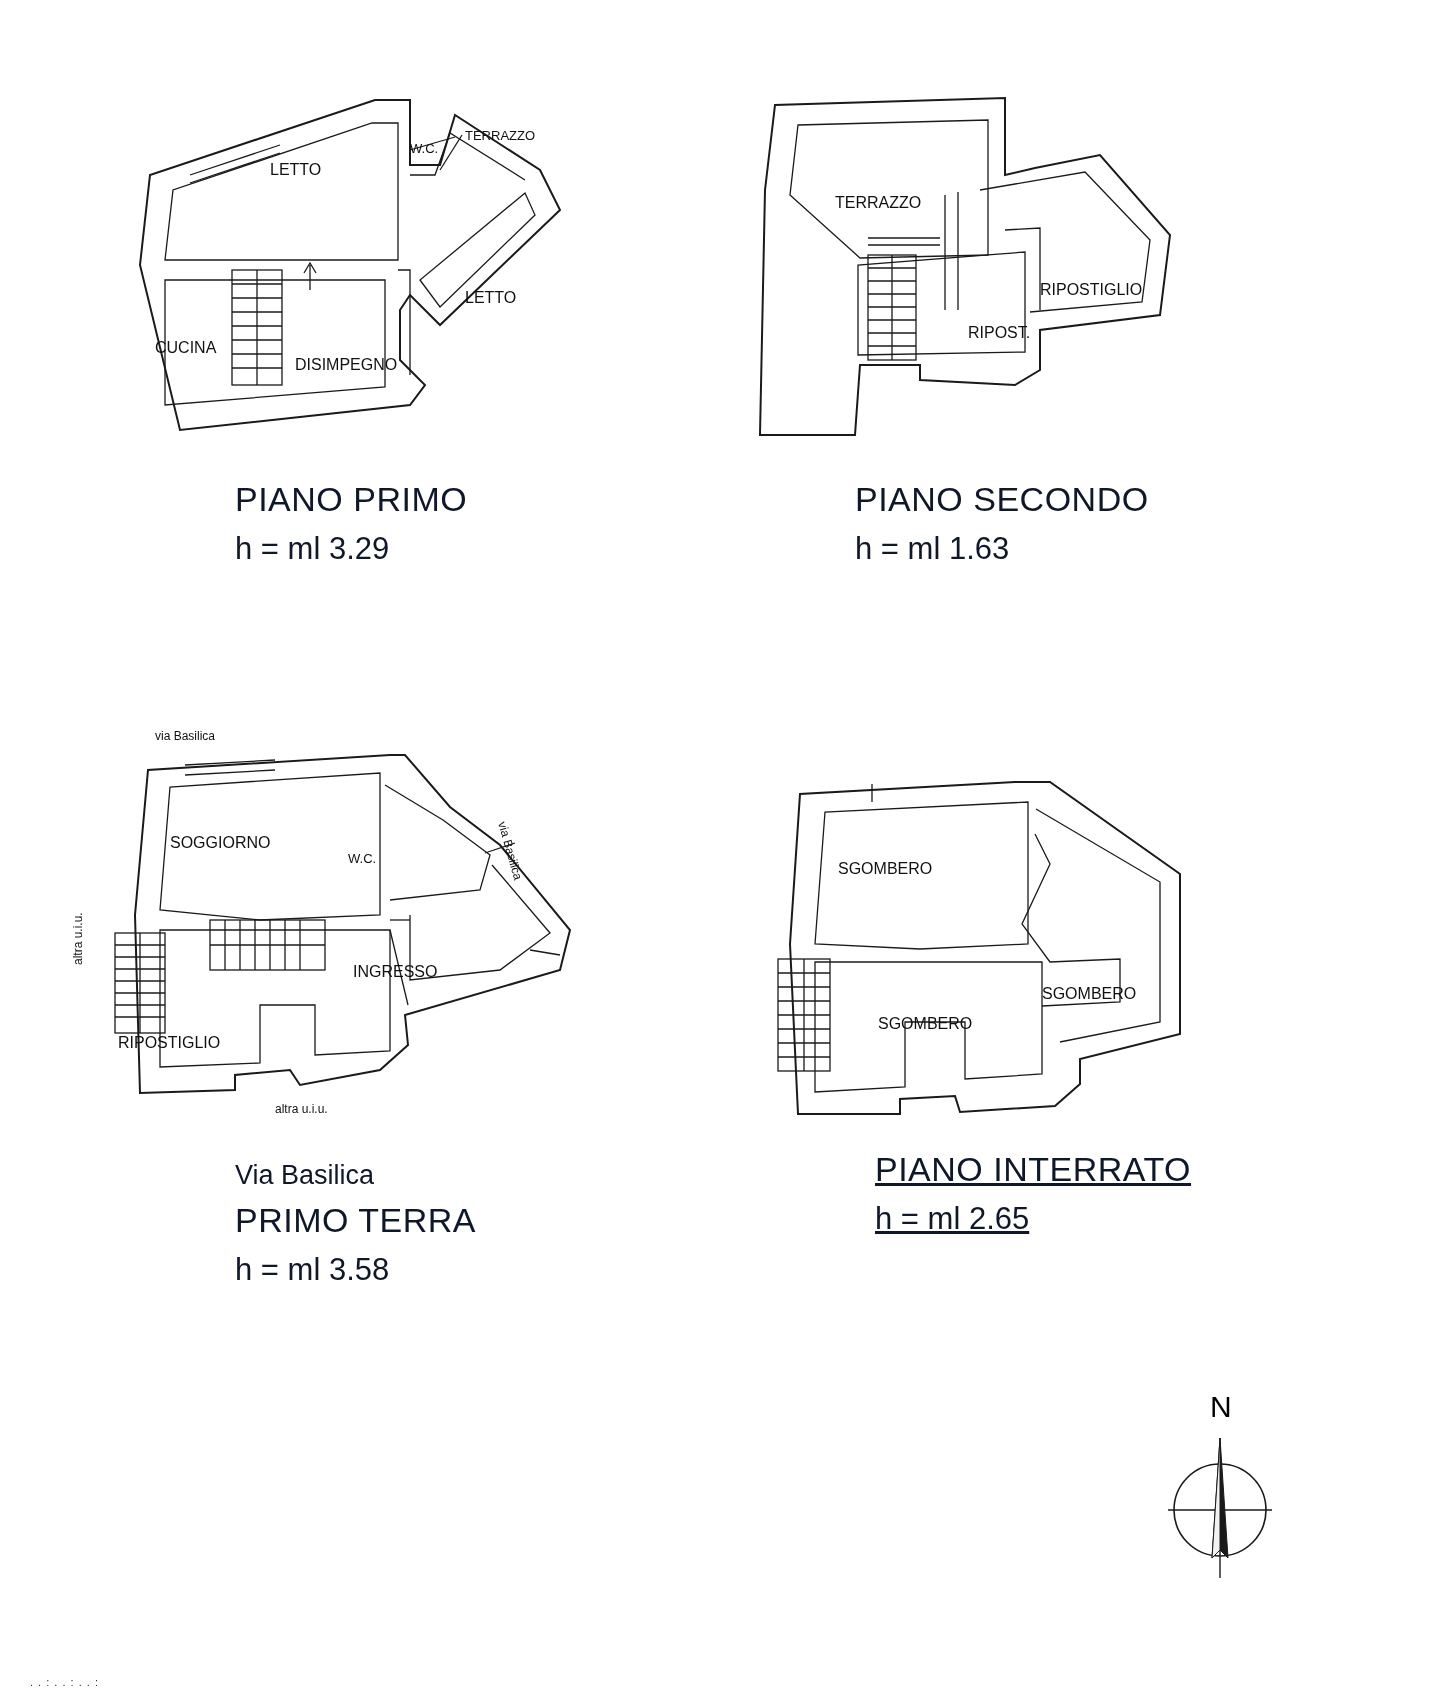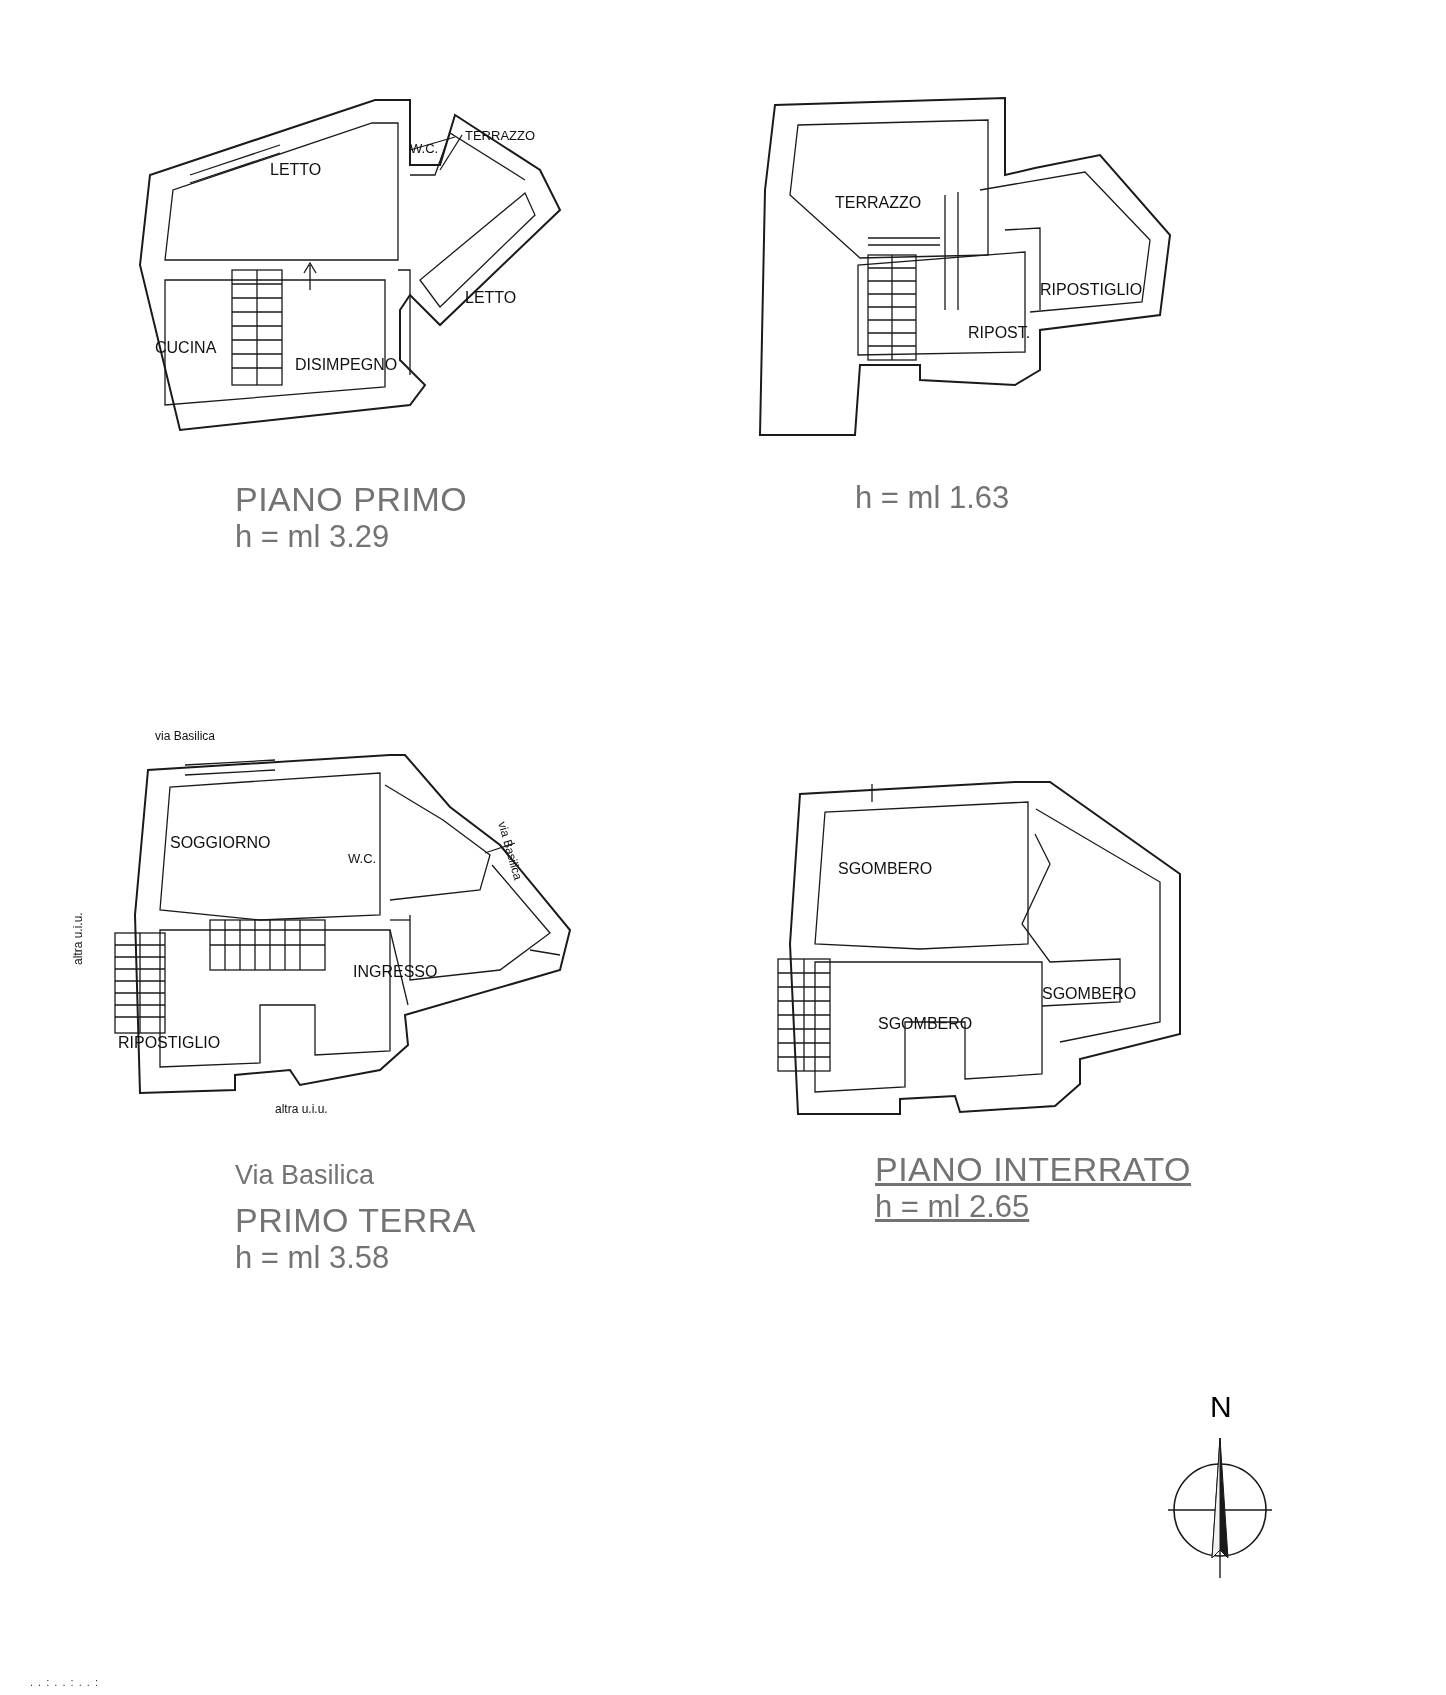--- a/index.html
+++ b/index.html
@@ -21,29 +21,30 @@
   }
   .plan-block {
     position: absolute;
   }
   .plan-svg {
     display: block;
   }
   .plan-caption {
     position: absolute;
     font-family: "Liberation Sans", sans-serif;
-    color: #737373;
+    color: #0f172a;
   }
   .caption-title {
     font-size: 34px;
     letter-spacing: 0.5px;
     white-space: nowrap;
   }
   .caption-height {
     font-size: 31px;
+    margin-top: 12px;
     white-space: nowrap;
   }
   .caption-street {
     font-size: 27px;
     margin-bottom: 10px;
     white-space: nowrap;
   }
   .room-label {
     font-family: "Liberation Sans", sans-serif;
     font-size: 16px;
@@ -169,20 +170,21 @@
       <line class="wall-thin" x1="128" y1="165" x2="200" y2="165"></line>
       <line class="wall-thin" x1="128" y1="158" x2="200" y2="158"></line>
 
       <text class="room-label" x="95" y="128">TERRAZZO</text>
       <text class="room-label" x="228" y="258">RIPOST.</text>
       <text class="room-label" x="300" y="215">RIPOSTIGLIO</text>
     </svg>
   </div>
 
   <div class="plan-caption" style="left:855px; top:480px;">
+    <div class="caption-title">PIANO SECONDO</div>
     <div class="caption-height">h = ml 1.63</div>
   </div>
 
   <div class="plan-block" style="left:60px; top:715px; width:560px; height:410px;">
     <svg class="plan-svg" width="560" height="410" viewBox="0 0 560 410">
       <path class="wall" d="M 75 200 L 88 55 L 330 40 L 345 40 L 390 92 L 440 130
                             L 510 215 L 500 255 L 345 300 L 348 330 L 320 355
                             L 240 370 L 230 355 L 175 360 L 175 375 L 80 378 Z"></path>
       <path class="wall-thin" d="M 100 195 L 110 72 L 320 58 L 320 200 L 200 205 Z"></path>
       <path class="wall-thin" d="M 100 215 L 100 352 L 200 348 L 200 290 L 255 290 L 255 340 L 330 336 L 330 215 Z"></path>

